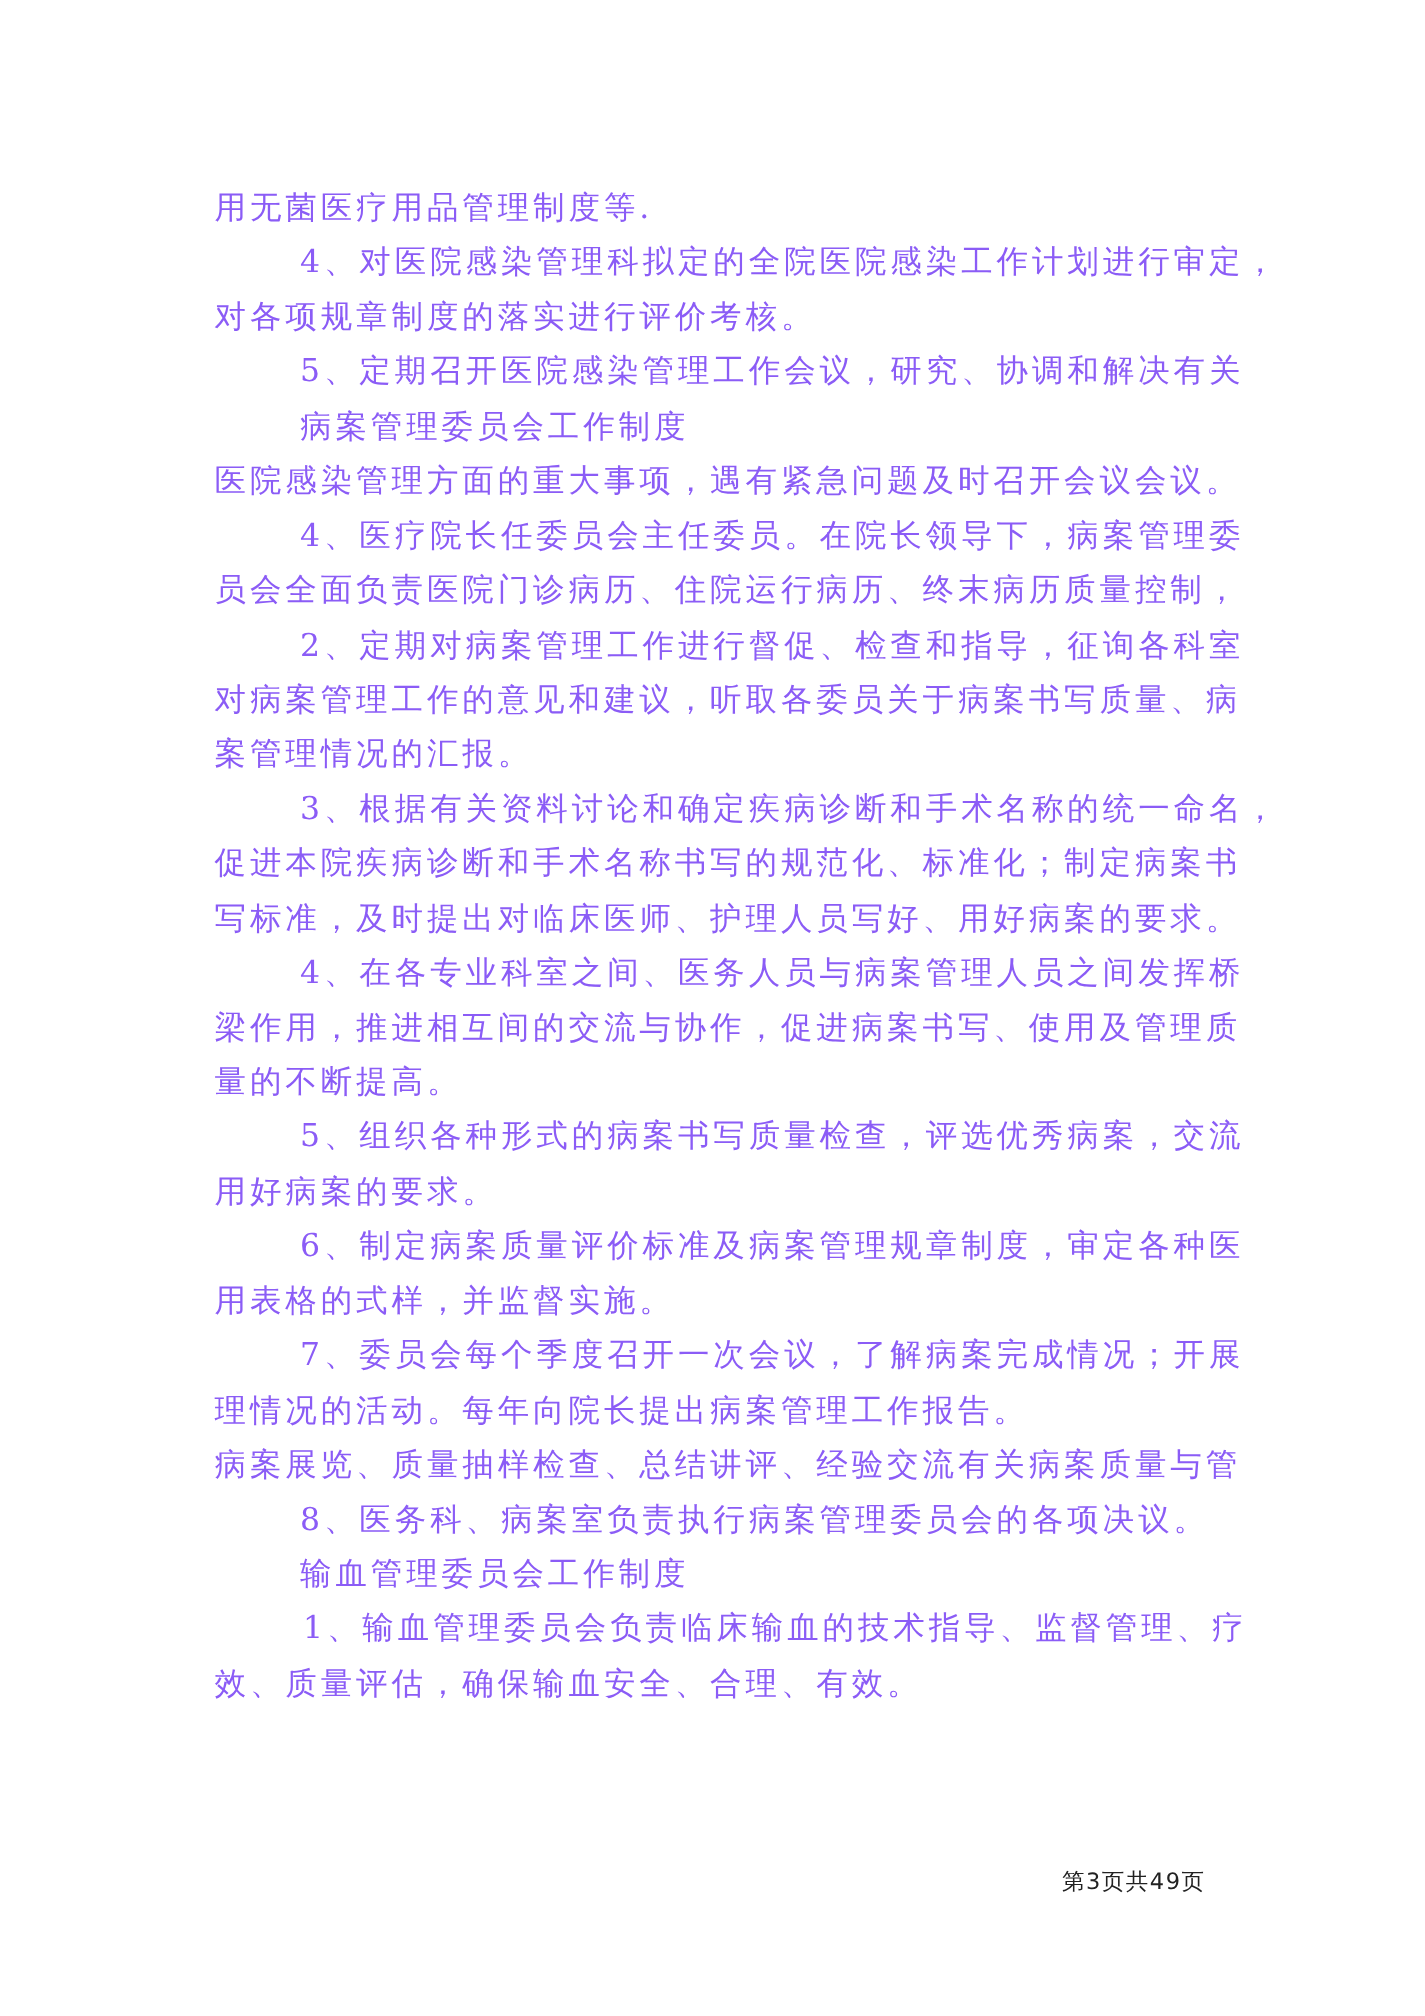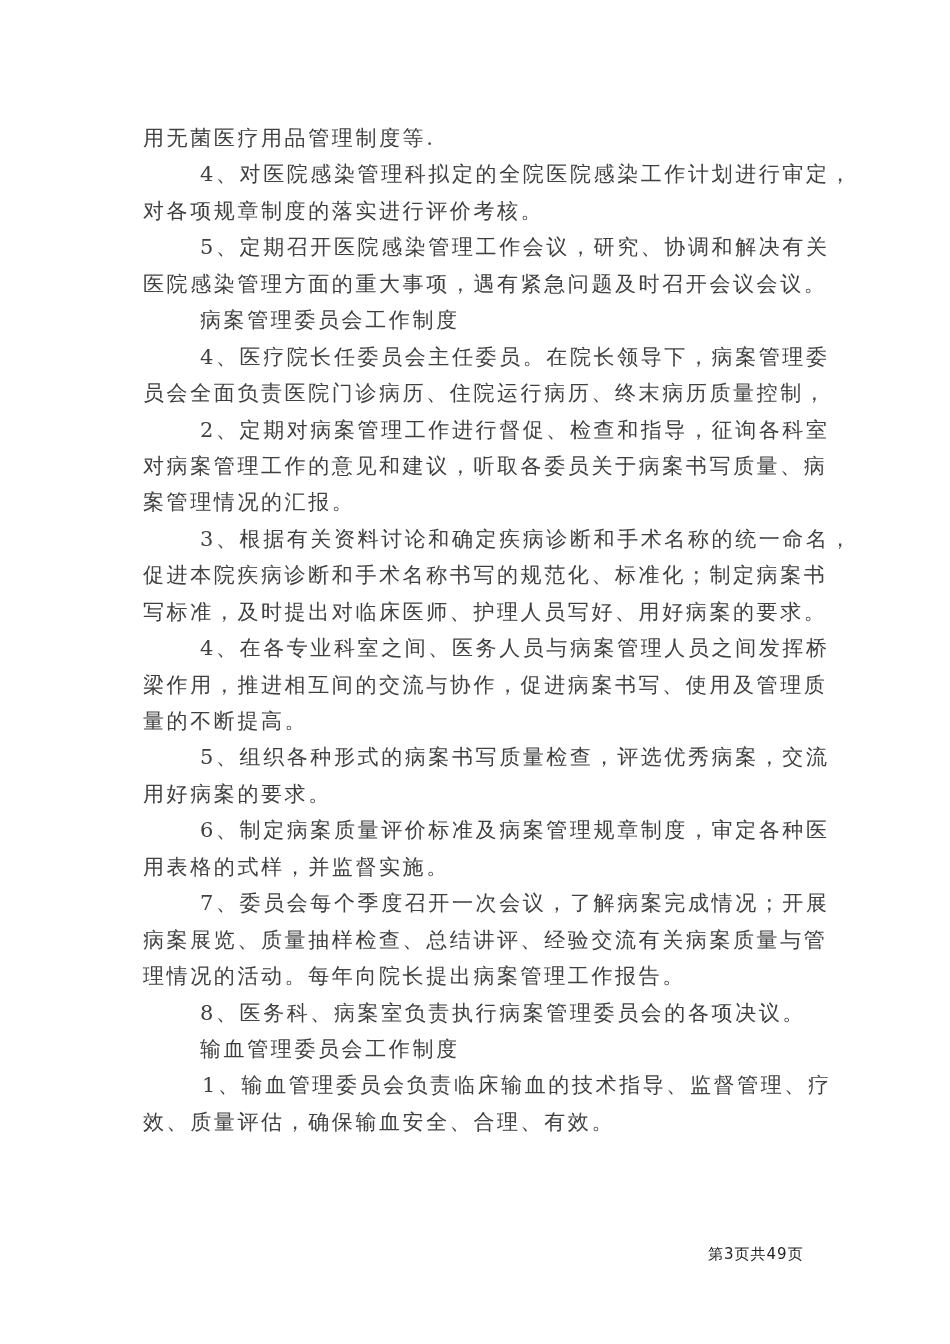--- a/index.html
+++ b/index.html
@@ -3,61 +3,61 @@
   <meta charset="utf-8">
   <style>
     html, body { margin: 0; padding: 0; background: #ffffff; }
     body { width: 950px; height: 1344px; position: relative; overflow: hidden; }
     .page {
       position: absolute; left: 0; top: 0; width: 950px; height: 1344px; background: #ffffff;
     }
     .body-text {
       position: absolute; left: 143px; top: 120px; width: 684px;
       font-family: "DejaVu Serif", "Liberation Serif", serif;
-      font-size: 21px; line-height: 36.45px; color: #404040;
+      font-size: 21px; line-height: 36.45px; color: #8b5cf6;
       letter-spacing: 2.6px;
     }
     .line { white-space: nowrap; height: 36.45px; }
     .indent { padding-left: 57px; }
     .indent-s { padding-left: 59px; }
     .footer {
       position: absolute; left: 708px; top: 1245px;
       font-family: "DejaVu Sans", "Liberation Sans", sans-serif;
       font-size: 15px; color: #222; letter-spacing: 1px; white-space: nowrap;
     }
   </style>
 </head>
 <body>
 
 <div class="page">
   <div class="body-text">
     <div class="line">用无菌医疗用品管理制度等.</div>
     <div class="line indent">4、对医院感染管理科拟定的全院医院感染工作计划进行审定，</div>
     <div class="line">对各项规章制度的落实进行评价考核。</div>
     <div class="line indent">5、定期召开医院感染管理工作会议，研究、协调和解决有关</div>
+    <div class="line indent">病案管理委员会工作制度</div>
     <div class="line">医院感染管理方面的重大事项，遇有紧急问题及时召开会议会议。</div>
-    <div class="line indent">病案管理委员会工作制度</div>
     <div class="line indent">4、医疗院长任委员会主任委员。在院长领导下，病案管理委</div>
     <div class="line">员会全面负责医院门诊病历、住院运行病历、终末病历质量控制，</div>
     <div class="line indent">2、定期对病案管理工作进行督促、检查和指导，征询各科室</div>
     <div class="line">对病案管理工作的意见和建议，听取各委员关于病案书写质量、病</div>
     <div class="line">案管理情况的汇报。</div>
     <div class="line indent">3、根据有关资料讨论和确定疾病诊断和手术名称的统一命名，</div>
     <div class="line">促进本院疾病诊断和手术名称书写的规范化、标准化；制定病案书</div>
     <div class="line">写标准，及时提出对临床医师、护理人员写好、用好病案的要求。</div>
     <div class="line indent">4、在各专业科室之间、医务人员与病案管理人员之间发挥桥</div>
     <div class="line">梁作用，推进相互间的交流与协作，促进病案书写、使用及管理质</div>
     <div class="line">量的不断提高。</div>
     <div class="line indent">5、组织各种形式的病案书写质量检查，评选优秀病案，交流</div>
     <div class="line">用好病案的要求。</div>
     <div class="line indent">6、制定病案质量评价标准及病案管理规章制度，审定各种医</div>
     <div class="line">用表格的式样，并监督实施。</div>
     <div class="line indent">7、委员会每个季度召开一次会议，了解病案完成情况；开展</div>
+    <div class="line">理情况的活动。每年向院长提出病案管理工作报告。</div>
     <div class="line">病案展览、质量抽样检查、总结讲评、经验交流有关病案质量与管</div>
-    <div class="line">理情况的活动。每年向院长提出病案管理工作报告。</div>
     <div class="line indent">8、医务科、病案室负责执行病案管理委员会的各项决议。</div>
     <div class="line indent">输血管理委员会工作制度</div>
     <div class="line indent-s">1、输血管理委员会负责临床输血的技术指导、监督管理、疗</div>
     <div class="line">效、质量评估，确保输血安全、合理、有效。</div>
   </div>
 
   <div class="footer">第3页共49页</div>
 </div>
 
 </body></html>

